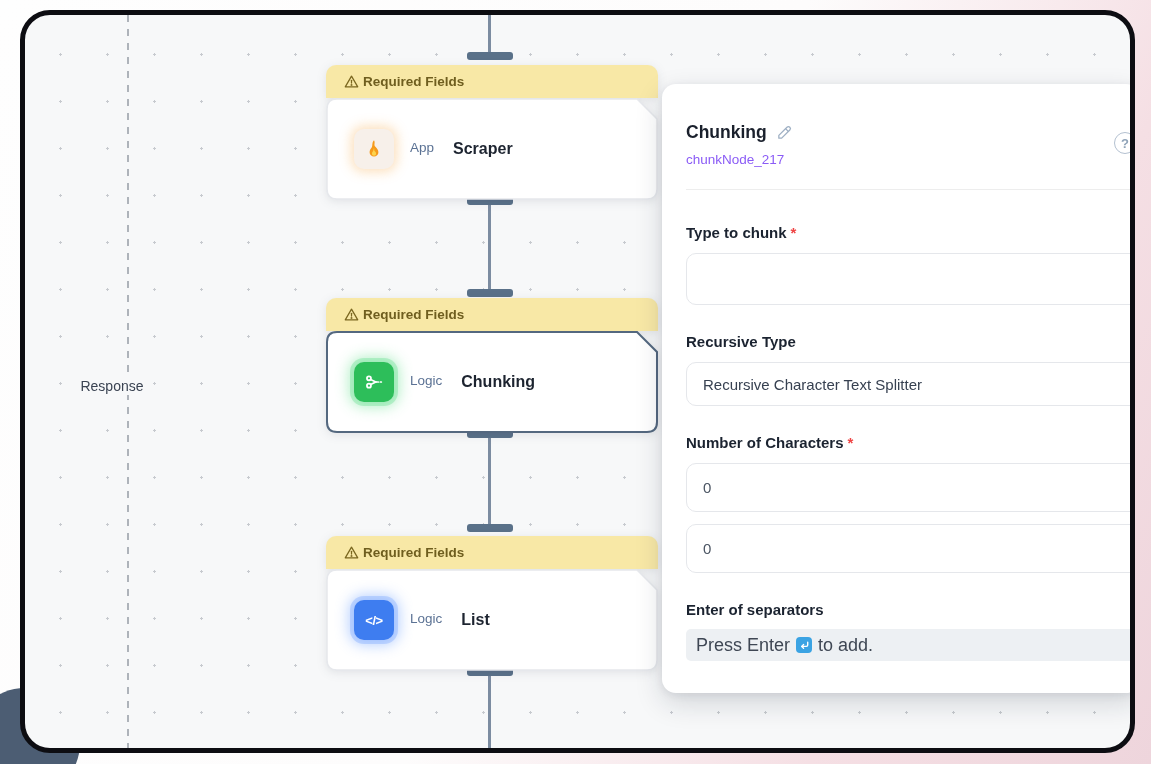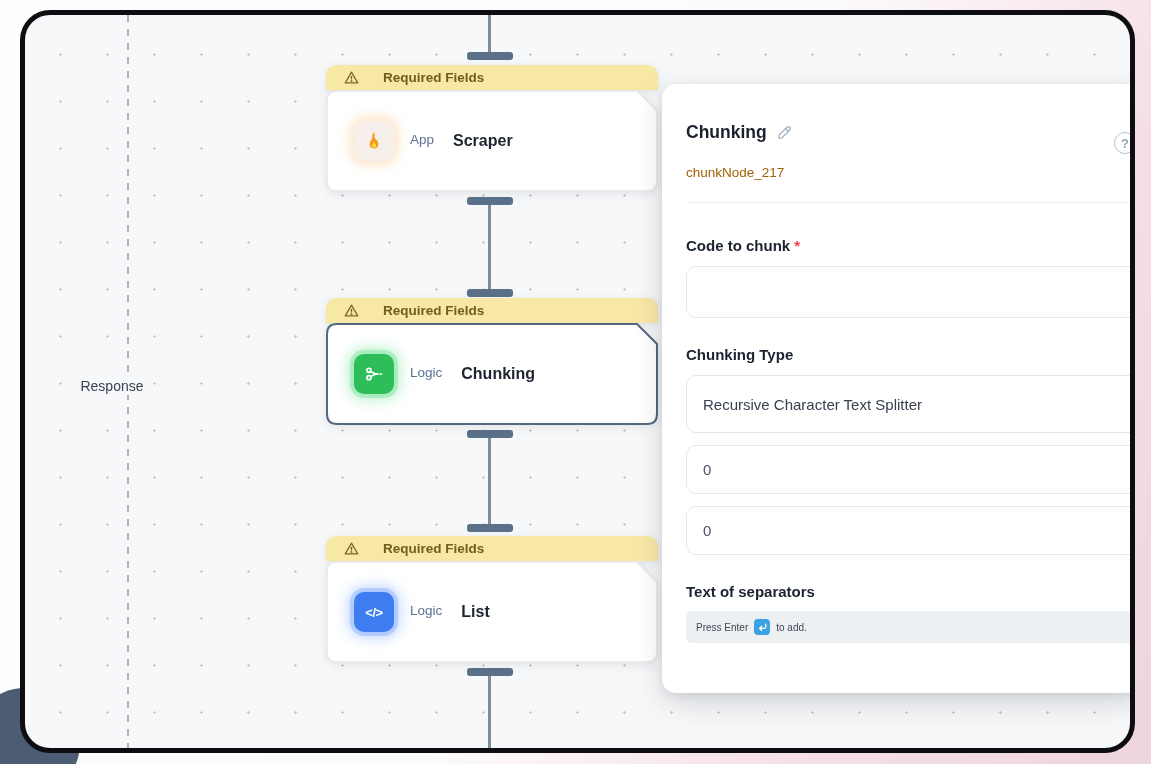--- a/index.html
+++ b/index.html
@@ -32,22 +32,22 @@
   .e3{ top:418px; height:96px; }
   .e4{ top:656px; height:77px; }
   .handle{ position:absolute; left:442px; width:46px; height:8px; border-radius:3px;
     background:#5a7189; z-index:2; }
   .h1{top:37px}.h2{top:182px}.h3{top:274px}.h4{top:415px}.h5{top:509px}.h6{top:653px}
 
   
   .node{ position:absolute; left:301px; width:332px; z-index:3;
     filter:drop-shadow(0 2px 5px rgba(25,35,55,.10)); }
   .n1{ top:50px } .n2{ top:283px } .n3{ top:521px }
-  .node-banner{ height:25px; border-radius:10px 10px 0 0; background:#f8e8a6;
-    display:flex; align-items:center; gap:24px; padding:0 0 0 18px; }
+  .node-banner{ height:33px; border-radius:10px 10px 0 0; background:#f8e8a6;
+    display:flex; align-items:center; gap:4px; padding:0 0 0 18px; }
   .node-banner span{ font-size:13.5px; font-weight:600; color:#6f5e1f; }
   .warn-ico{ display:flex; }
   .node-card{ position:relative; height:102px; }
   .card-shape{ position:absolute; inset:0; }
   .card-content{ position:absolute; inset:0; display:flex; align-items:center;
     gap:16px; padding-left:28px; }
   .icon-tile{ width:40px; height:40px; border-radius:10px; display:flex;
     align-items:center; justify-content:center; flex:0 0 auto; }
   .tile-scraper{ background:#f7f0ea; box-shadow:0 0 12px 3px rgba(246,166,66,.35); }
   .tile-chunk{ background:#2dbe5a; box-shadow:0 0 0 4px rgba(84,219,128,.30), 0 0 14px 5px rgba(84,219,128,.45); }
@@ -63,35 +63,35 @@
     box-shadow:0 10px 28px rgba(20,30,50,.16), 0 2px 8px rgba(20,30,50,.08);
     overflow:hidden; }
   .panel-content{ padding:38px 0 0 24px; }
   .panel-title-row{ display:flex; align-items:center; gap:9px; }
   .panel-title{ font-size:17.5px; font-weight:700; color:#1a202c; }
   .pencil-btn{ display:flex; cursor:pointer; }
   .help-badge{ position:absolute; top:48px; right:4px; width:22px; height:22px;
     border:1.5px solid #b3c0d0; border-radius:50%; display:flex; align-items:center;
     justify-content:center; font-size:13px; color:#8fa3b8; font-weight:600; cursor:pointer;
     background:#fff; }
-  .subtitle{ margin-top:22px; font-size:13.5px; color:#a16207; }
+  .subtitle{ margin-top:9px; font-size:13.5px; color:#8b5cf6; }
   .divider{ margin-top:22px; border-top:1px solid #ededed; }
   .field-label{ margin-top:34px; font-size:15px; font-weight:600; color:#1b2330; }
   .field-label .req{ color:#ef4444; margin-left:4px; }
   .lbl-tight{ margin-top:28px; }
   .text-input{ display:block; margin-top:12px; width:100%; height:49px;
     border:1px solid #e5e7eb; border-radius:10px; background:#fff; padding:0 16px;
     font-size:15px; color:#4b5563; font-family:"Liberation Sans", sans-serif; outline:none; }
   .tall{ height:52px; }
-  .select-box{ margin-top:12px; width:100%; height:58px; border:1px solid #e5e7eb;
+  .select-box{ margin-top:12px; width:100%; height:44px; border:1px solid #e5e7eb;
     border-radius:10px; background:#fff; display:flex; align-items:center;
     padding:0 16px; font-size:15px; color:#374151; cursor:pointer; }
   .tag-bar{ margin-top:11px; width:100%; height:26px; background:#edf0f3;
     border-radius:5px 0 0 5px; display:flex; align-items:center; gap:6px;
-    padding:16px 10px; font-size:10px; color:#3f4754; cursor:text; }
+    padding:16px 10px; font-size:18px; color:#3f4754; cursor:text; }
   .enter-ico{ width:16px; height:16px; border-radius:4px; background:#3ba3e3;
     display:flex; align-items:center; justify-content:center; }
 </style>
 </head>
 <body>
 
 <div class="bg-blob"></div>
 
 <div class="frame">
 
@@ -207,31 +207,32 @@
         <span class="pencil-btn">
           <svg width="17" height="17" viewBox="0 0 24 24" fill="none" stroke="#9fb0c4" stroke-width="1.8" stroke-linecap="round" stroke-linejoin="round">
               <path d="M4 20h4L19.5 8.5a2.1 2.1 0 0 0-4-4L4 16v4z"></path>
               <line x1="13.5" y1="6.5" x2="17.5" y2="10.5"></line>
             </svg>
         </span>
       </div>
       <div class="subtitle">chunkNode_217</div>
       <div class="divider"></div>
 
-      <div class="field-label"><span>Code to chunk</span><span class="req">*</span></div>
+      <div class="field-label"><span>Type to chunk</span><span class="req">*</span></div>
       <input class="text-input tall" type="text" value="" style="">
 
-      <div class="field-label lbl-tight"><span>Chunking Type</span></div>
+      <div class="field-label lbl-tight"><span>Recursive Type</span></div>
       <div class="select-box">Recursive Character Text Splitter</div>
 
+      <div class="field-label lbl-tight"><span>Number of Characters</span><span class="req">*</span></div>
       <input class="text-input" type="text" value="0" style="">
 
       <input class="text-input" type="text" value="0" style="">
 
-      <div class="field-label lbl-tight"><span>Text of separators</span></div>
+      <div class="field-label lbl-tight"><span>Enter of separators</span></div>
       <div class="tag-bar">
         <span>Press Enter</span>
         <span class="enter-ico">
           <svg width="11" height="11" viewBox="0 0 24 24" fill="none" stroke="#ffffff" stroke-width="3" stroke-linecap="round" stroke-linejoin="round">
               <path d="M19 5v6a3 3 0 0 1-3 3H6"></path>
               <path d="M10 10l-4 4 4 4"></path>
             </svg>
         </span>
         <span>to add.</span>
       </div>

